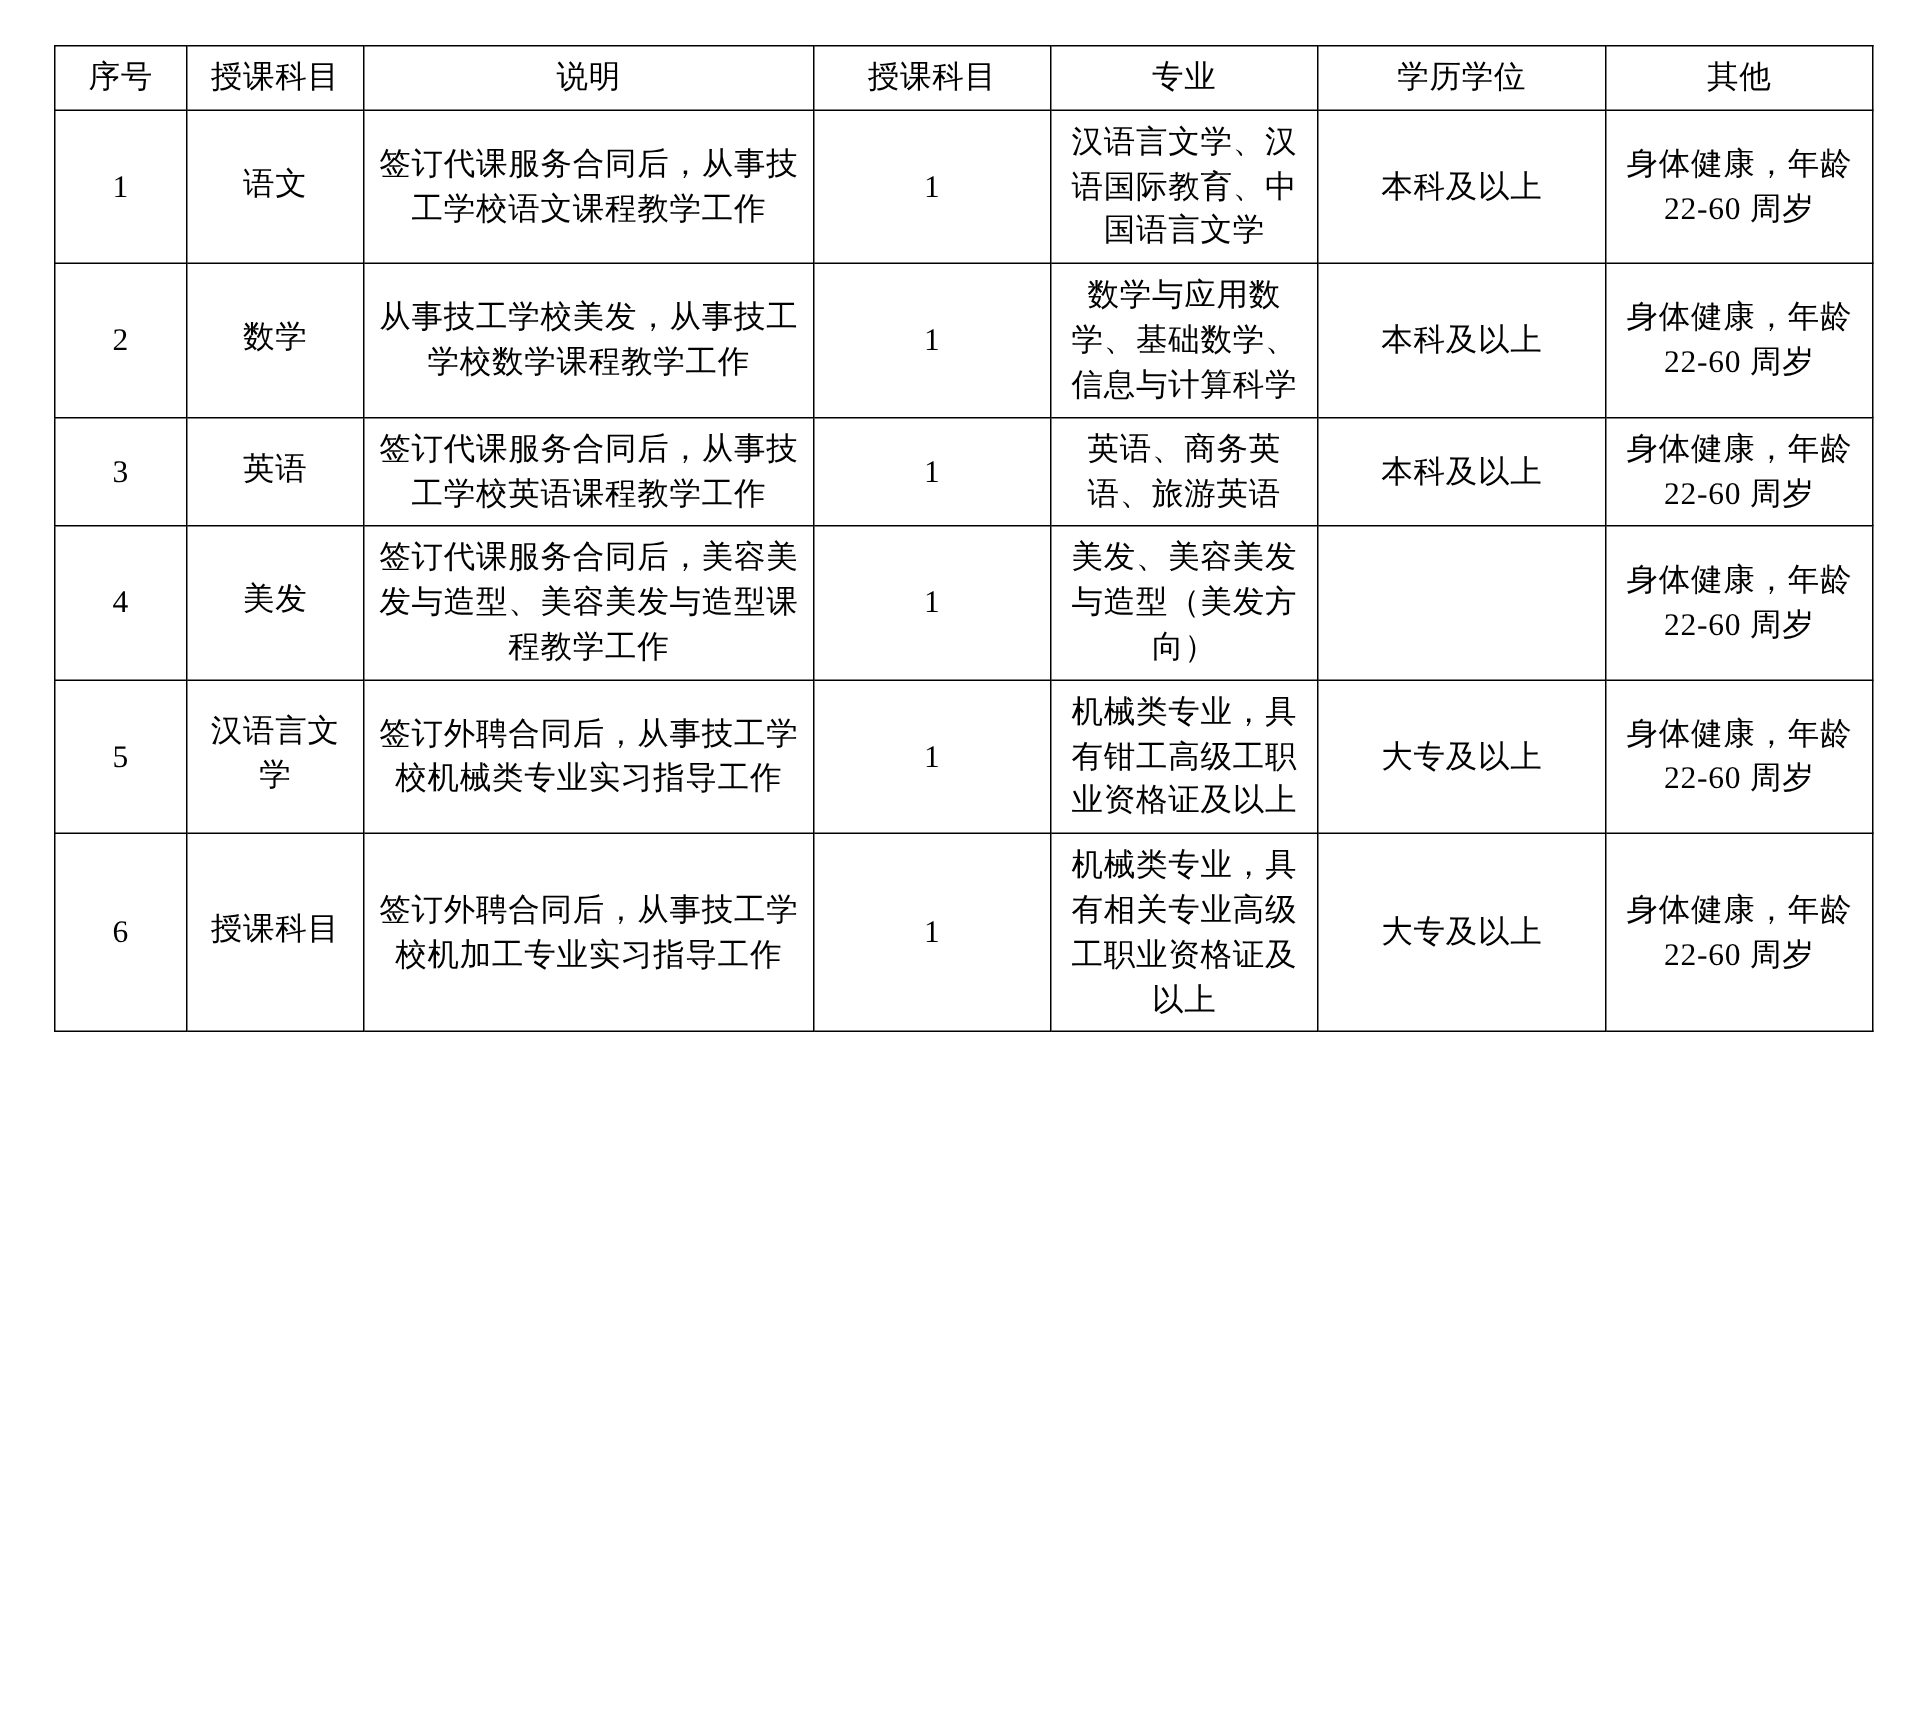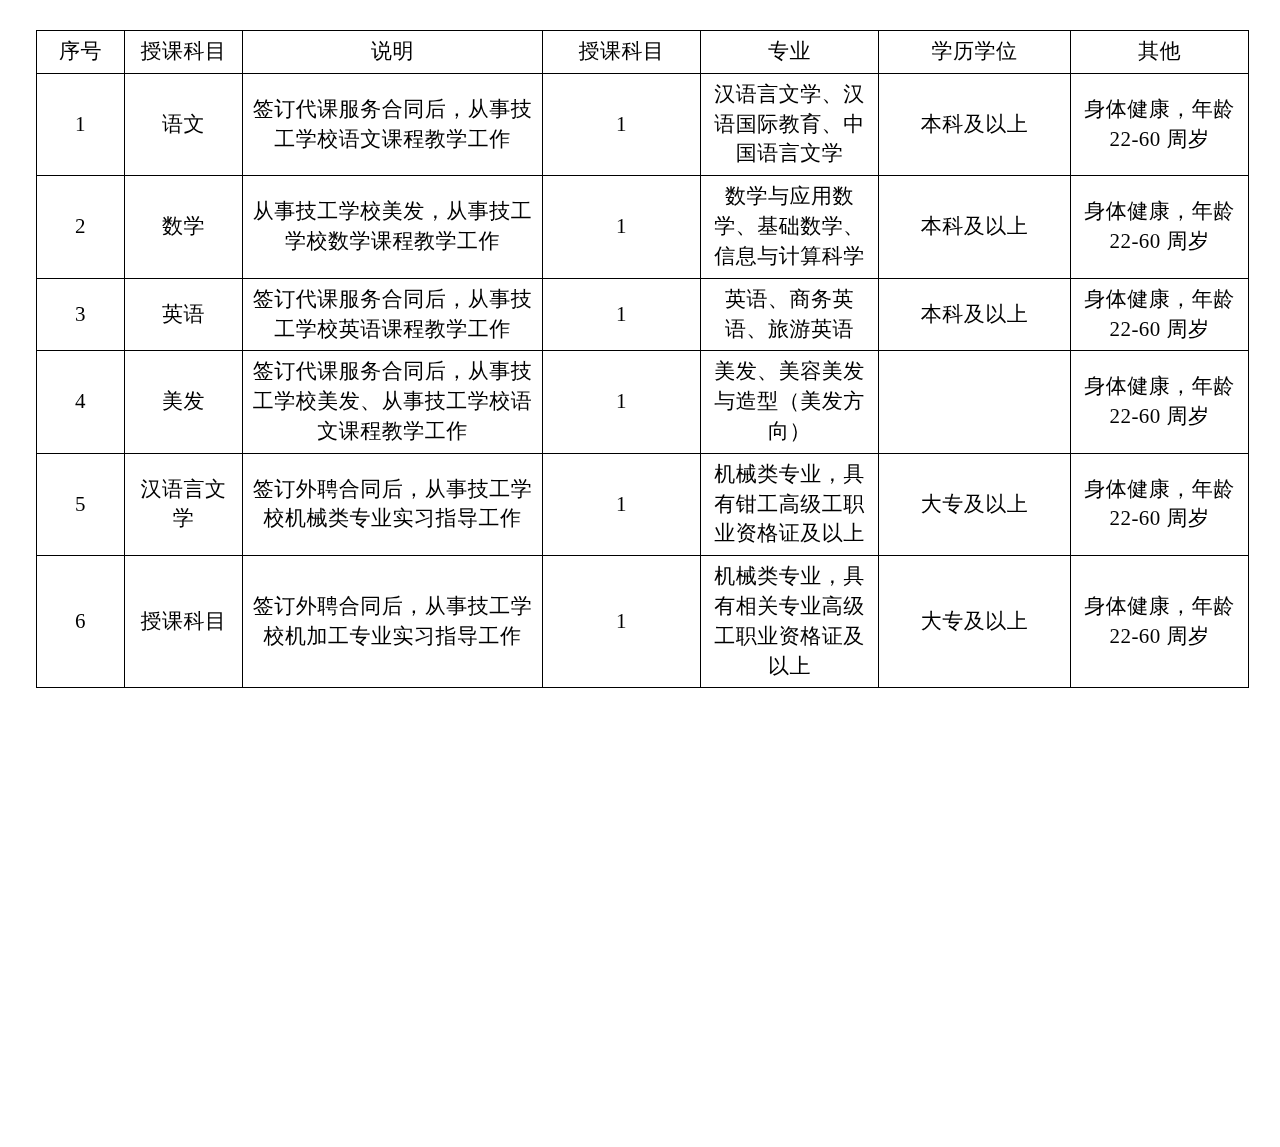--- a/index.html
+++ b/index.html
@@ -44,21 +44,21 @@
   }
   col.c-index   { width: 88px; }
   col.c-subject { width: 118px; }
   col.c-desc    { width: 300px; }
   col.c-count   { width: 158px; }
   col.c-major   { width: 178px; }
   col.c-edu     { width: 192px; }
   col.c-other   { width: 178px; }
 
   td.cell-index { font-size: 21px; }
-  td.cell-subject { font-size: 21px; }
+  td.cell-subject { font-size: 21px; font-family: Liberation Mono, monospace; }
   td.cell-desc { font-size: 21px; padding-left: 10px; padding-right: 10px; }
   td.cell-count { font-size: 21px; }
   td.cell-major { font-size: 21px; padding-left: 6px; padding-right: 6px; margin-top: 21px; }
   td.cell-edu { font-size: 21px; }
   td.cell-other { font-size: 21px; padding-left: 10px; padding-right: 10px; }
 
   .hdr-two-line { line-height: 1.3; }
 </style>
 </head>
 <body>
@@ -109,21 +109,21 @@
         <td class="cell-subject">英语</td>
         <td class="cell-desc">签订代课服务合同后，从事技工学校英语课程教学工作</td>
         <td class="cell-count">1</td>
         <td class="cell-major">英语、商务英语、旅游英语</td>
         <td class="cell-edu">本科及以上</td>
         <td class="cell-other">身体健康，年龄 22-60 周岁</td>
       </tr>
       <tr>
         <td class="cell-index">4</td>
         <td class="cell-subject">美发</td>
-        <td class="cell-desc">签订代课服务合同后，从事技工学校美发、从事技工学校语文课程教学工作</td>
+        <td class="cell-desc">签订代课服务合同后，美容美发与造型、美容美发与造型课程教学工作</td>
         <td class="cell-count">1</td>
         <td class="cell-major">美发、美容美发与造型（美发方向）</td>
         <td class="cell-edu"></td>
         <td class="cell-other">身体健康，年龄 22-60 周岁</td>
       </tr>
       <tr>
         <td class="cell-index">5</td>
         <td class="cell-subject">汉语言文学</td>
         <td class="cell-desc">签订外聘合同后，从事技工学校机械类专业实习指导工作</td>
         <td class="cell-count">1</td>

